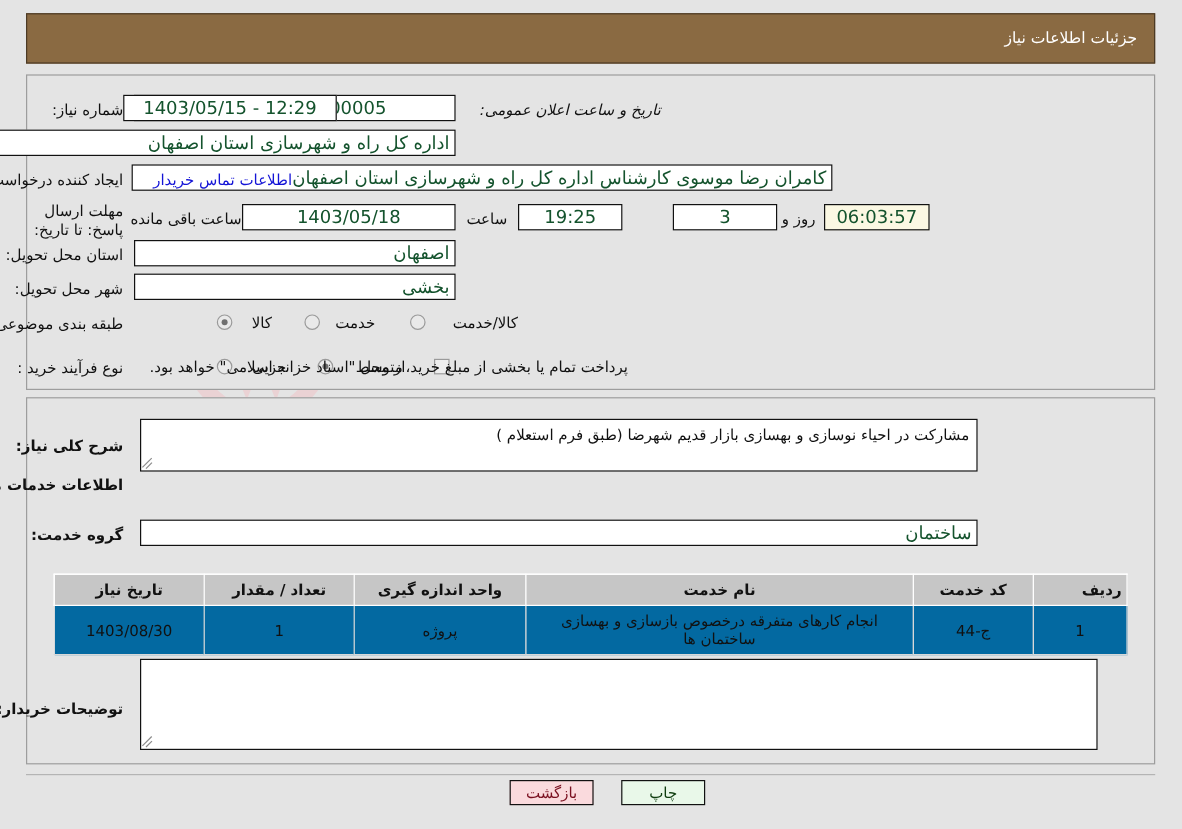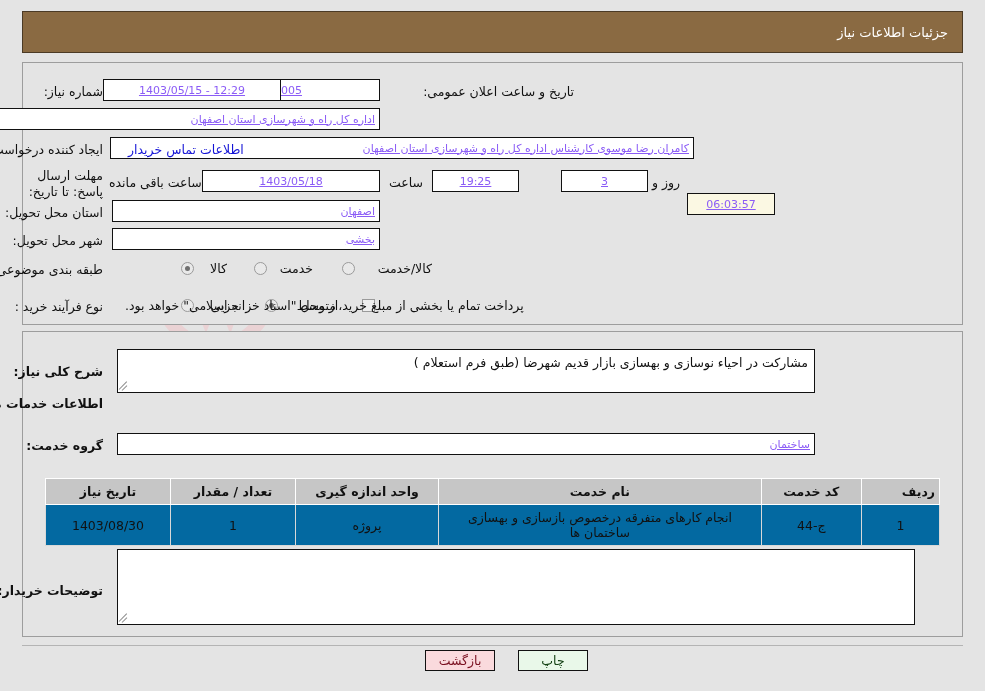--- a/index.html
+++ b/index.html
@@ -65,30 +65,29 @@
     z-index: 8;
   }
   #panel-top    { left: 22px; top: 62px;  width: 941px; height: 263px; }
   #panel-middle { left: 22px; top: 331px; width: 941px; height: 306px; }
 
   
   .fld {
     position: absolute;
     background: #ffffff;
     border: 1px solid #111111;
-    font-size: 11px;
-    color: #8b5cf6;
+    font-size: 15px;
+    color: #14532d;
     line-height: 1;
     display: flex;
     align-items: center;
     padding: 0 4px;
     overflow: hidden;
     white-space: nowrap;
     z-index: 12;
-    text-decoration: underline;
   }
   .fld.num { justify-content: center; direction: ltr; }
   .fld.rt  { justify-content: flex-start; }
   .fld.cream { background: #fbf8e3; }
 
   .lbl {
     position: absolute;
     font-size: 12.5px;
     color: #111;
     z-index: 12;
@@ -213,37 +212,37 @@
 
   <div class="titlebar">
     <span class="txt">جزئیات اطلاعات نیاز</span>
   </div>
 
   <div class="panel" id="panel-top"></div>
 
   <div class="lbl" style="right:882px; top:84px;">شماره نیاز:</div>
   <div class="fld num" style="right:605px; top:79px; width:268px; height:22px;">1103003444000005</div>
 
-  <div class="lbl" style="right:411px; top:84px;">تاریخ و ساعت اعلان عمومی:</div>
+  <div class="lbl" style="right:434px; top:84px;font-style:italic;">تاریخ و ساعت اعلان عمومی:</div>
   <div class="fld num" style="right:290px; top:79px; width:178px; height:22px; right:auto; left:103px;">1403/05/15 - 12:29</div>
 
   <div class="lbl" style="right:882px; top:113px;">نام دستگاه خریدار:</div>
   <div class="fld rt" style="right:605px; top:108px; width:424px; height:22px;">اداره کل راه و شهرسازی استان اصفهان</div>
 
   <div class="lbl" style="right:882px; top:142px;">ایجاد کننده درخواست:</div>
   <div class="fld rt" style="right:291px; top:137px; width:584px; height:22px;">کامران رضا موسوی کارشناس اداره کل راه و شهرسازی استان اصفهان</div>
   <div class="lbl link" style="right:auto; left:128px; top:142px;">اطلاعات تماس خریدار</div>
 
   <div class="lbl" style="right:882px; top:168px; width:96px; text-align:right; white-space:normal;">مهلت ارسال پاسخ: تا تاریخ:</div>
   <div class="fld num" style="right:605px; top:170px; width:178px; height:22px;">1403/05/18</div>
   <div class="lbl" style="right:562px; top:175px;">ساعت</div>
   <div class="fld num" style="right:466px; top:170px; width:87px; height:22px;">19:25</div>
   <div class="fld num" style="right:337px; top:170px; width:87px; height:22px;">3</div>
   <div class="lbl" style="right:305px; top:175px;">روز و</div>
-  <div class="fld num cream" style="right:210px; top:170px; width:88px; height:22px;margin-top:23px;">06:03:57</div>
+  <div class="fld num cream" style="right:210px; top:170px; width:88px; height:22px;">06:03:57</div>
   <div class="lbl" style="right:auto; left:109px; top:175px;">ساعت باقی مانده</div>
 
   <div class="lbl" style="right:882px; top:205px;">استان محل تحویل:</div>
   <div class="fld rt" style="right:605px; top:200px; width:268px; height:22px;">اصفهان</div>
 
   <div class="lbl" style="right:882px; top:233px;margin-left:39px;">شهر محل تحویل:</div>
   <div class="fld rt" style="right:605px; top:228px; width:268px; height:22px;">بخشی</div>
 
   <div class="lbl" style="right:882px; top:262px;">طبقه بندی موضوعی:</div>
   <div class="radio on" style="right:791px; top:262px;"></div>

